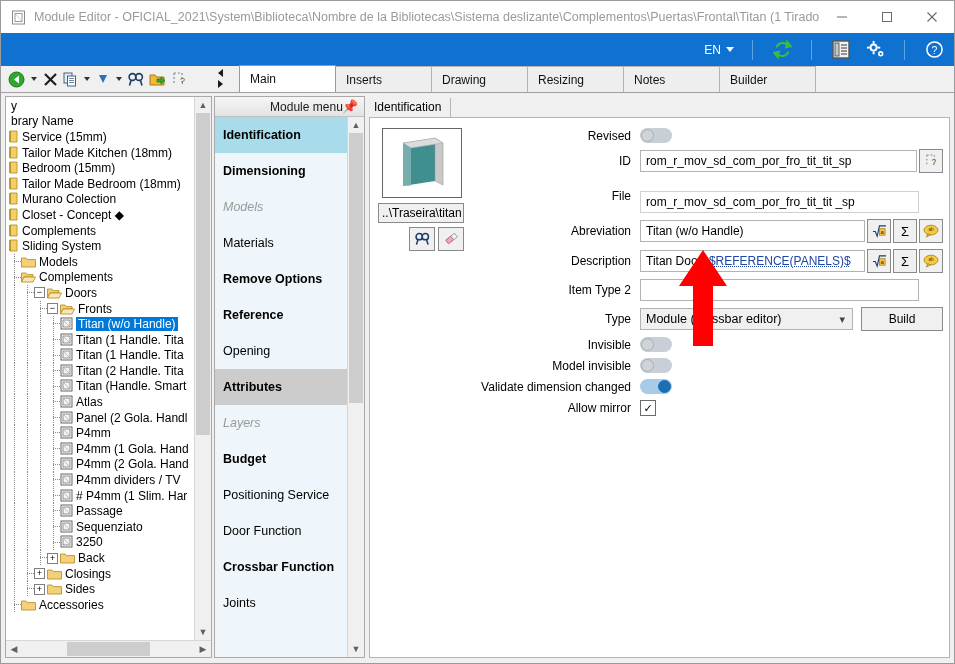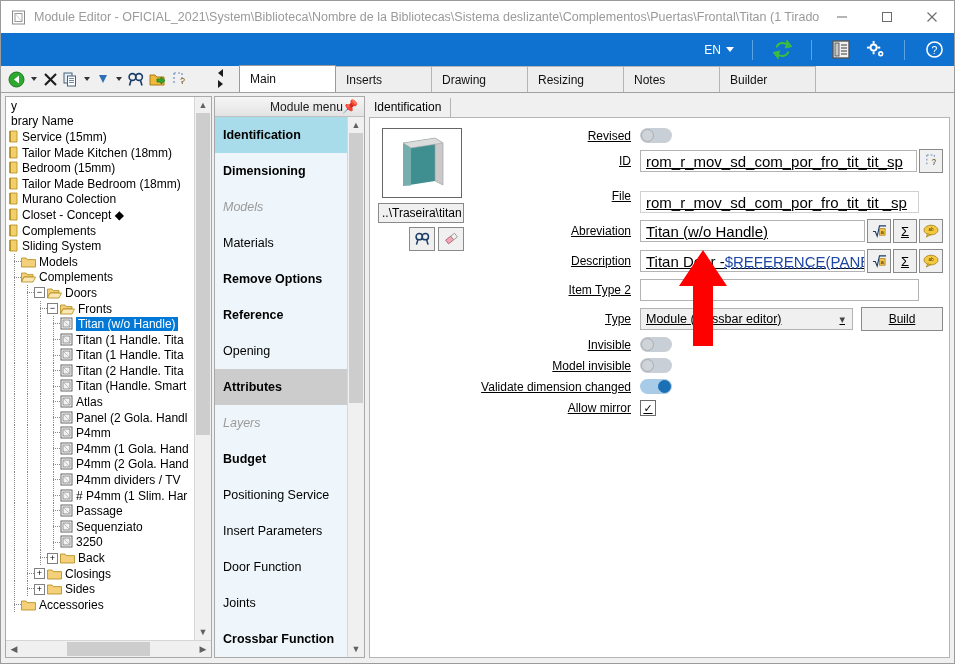--- a/index.html
+++ b/index.html
@@ -304,39 +304,39 @@
     box-sizing:border-box;
     overflow:hidden; white-space:nowrap;
   }
   .prev-btns { display:flex; gap:3px; margin-top:4px; justify-content:flex-end; width: 86px;}
   .sqbtn {
     width: 24px; height: 22px;
     border: 1px solid #8a8a8a;
     background: #f0f0f0;
     display:flex;align-items:center;justify-content:center;
   }
-  .form { flex:1; min-width:0; padding-left: 4px; text-decoration: underline;}
+  .form { flex:1; min-width:0; padding-left: 4px;}
   .frow {
     display: flex; align-items: center;
     margin-bottom: 6px;
   }
   .flabel {
     width: 162px; min-width: 162px;
     text-align: right;
     padding-right: 9px;
     font-size: 12px;
     box-sizing: border-box;
     color: #000;
   }
   .finput {
     flex: 1;
     height: 22px;
     border: 1px solid #b3b3b3;
     background: #fff;
-    font-size: 15px;
+    font-size: 12px;
     display: flex; align-items: center;
     padding-left: 5px;
     box-sizing: border-box;
     min-width: 0;
     overflow: hidden; white-space: nowrap;
   }
   .finput.noborder { border-color:#d0d0d0;margin-top:12px; }
   .fselect {
     flex: 1;
     height: 22px;
@@ -932,30 +932,27 @@
             <div class="mitem dim">
               <span>Layers</span>
             </div>
             <div class="mitem bold">
               <span>Budget</span>
             </div>
             <div class="mitem">
               <span>Positioning Service</span>
             </div>
             <div class="mitem">
-              <span>Insert Parameters</span>
-            </div>
-            <div class="mitem">
               <span>Door Function</span>
+            </div>
+            <div class="mitem bold">
+              <span>Crossbar Function</span>
             </div>
             <div class="mitem">
               <span>Joints</span>
-            </div>
-            <div class="mitem bold">
-              <span>Crossbar Function</span>
             </div>
           </div>
         <div class="vscroll">
           <div class="vs-arrow">▲</div>
           <div class="vs-track">
             <div class="vs-thumb" style="top:0px;height:270px;"></div>
           </div>
           <div class="vs-arrow">▼</div>
         </div>
       </div>

